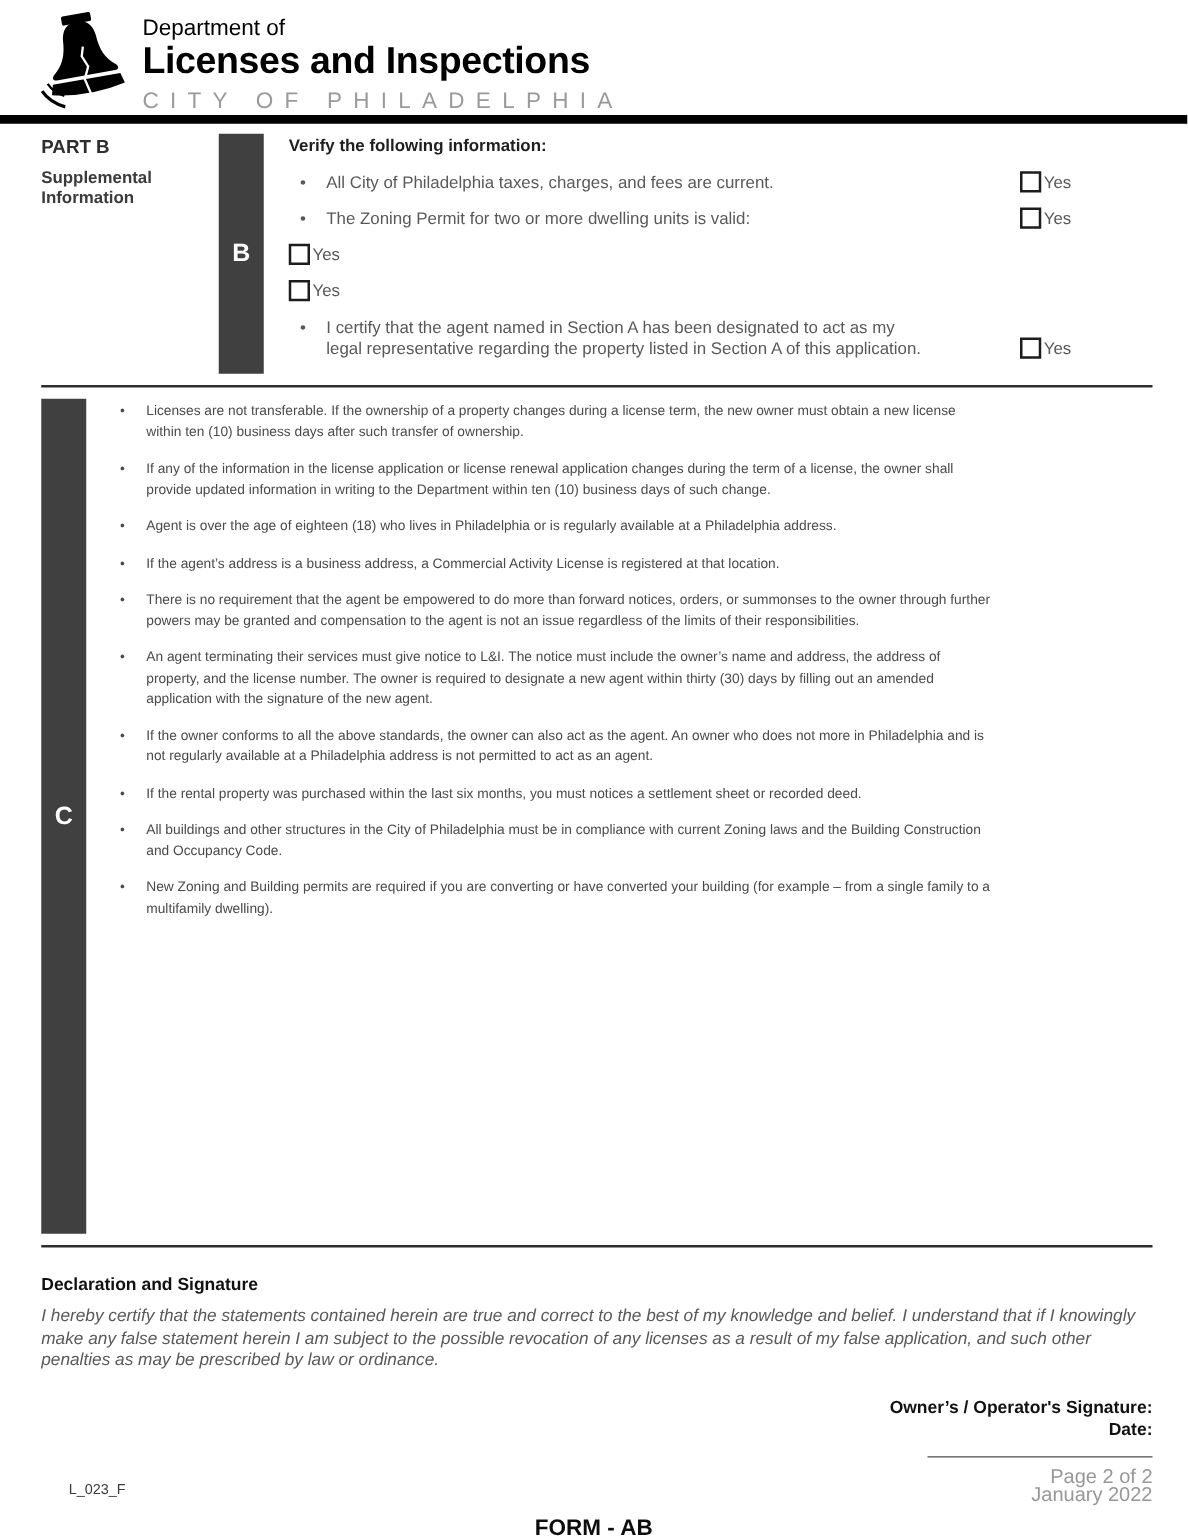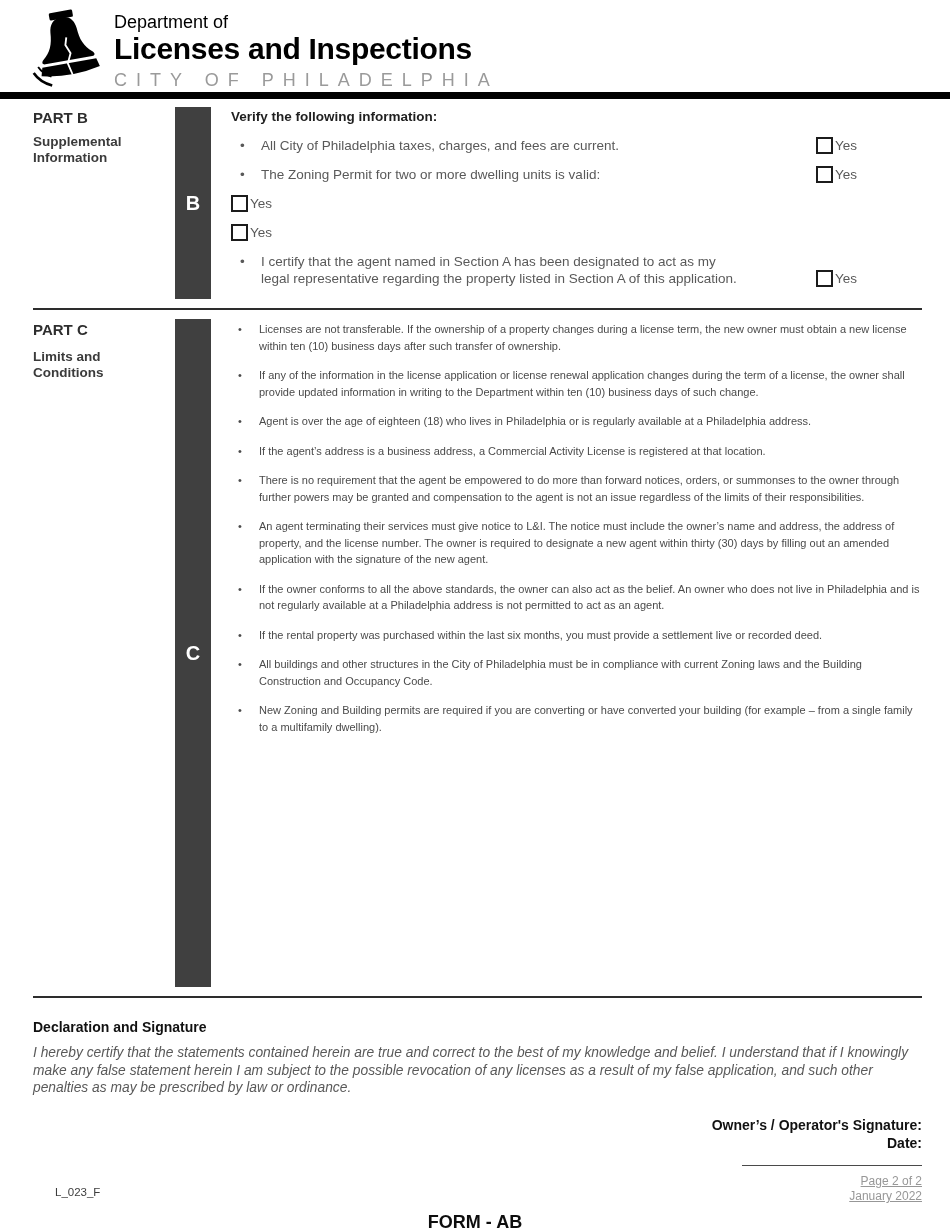--- a/index.html
+++ b/index.html
@@ -59,21 +59,21 @@
   .sig-row { display:flex; align-items:flex-end; font-size:14px; font-weight:700; color:#111;flex-direction:column; }
   .sig-label { white-space:nowrap; }
   .sig-line { flex:1; border-bottom:1.5px solid #4a4a4a; height:15px; margin:0 38px 1px 8px; }
   .date-label { white-space:nowrap; }
   .date-line { width:180px; border-bottom:1.5px solid #4a4a4a; height:15px; margin:0 0 1px 8px; flex:0 0 auto; }
 
   
   .footer { position:absolute; left:0; right:0; bottom:12px; height:46px; }
   .form-code { position:absolute; left:55px; top:14px; font-size:11.5px; color:#3d3d3d; }
   .form-name { position:absolute; left:0; right:0; top:16px; text-align:center; font-size:18px; font-weight:700; color:#0d0d0d;margin-top:24px; }
-  .page-info { position:absolute; right:28px; top:2px; text-align:right; font-size:12px; color:#979797; line-height:15px;text-decoration:underline; }
+  .page-info { position:absolute; right:28px; top:2px; text-align:right; font-size:16px; color:#979797; line-height:15px; }
 </style>
 </head>
 <body>
 
 <header class="header">
   <svg class="logo" viewBox="0 0 100 110" aria-hidden="true">
     <g transform="rotate(-10 50 55)">
       <rect x="34" y="2" width="32" height="10" rx="2" fill="#000"></rect>
       <path d="M50 10 C38 10 33 18 32 28 C31 44 27 54 16 63 C13 66 14 69 18 69 L82 69 C86 69 87 66 84 63 C73 54 69 44 68 28 C67 18 62 10 50 10 Z" fill="#000"></path>
       <path d="M13 73 L87 73 L90 84 Q50 93 10 84 Z" fill="#000"></path>
@@ -144,36 +144,32 @@
         <span class="checkbox"></span>
         <span class="yes-label">Yes</span>
       </div>
     </div>
   </div>
 </section>
 
 <hr class="section-rule">
 
 <section class="part part-c">
-  <div class="label-col">
-    <div class="part-title">PART C</div>
-    <div class="part-subtitle">Limits and Conditions</div>
-  </div>
   <div class="bar">
     <span class="bar-letter">C</span>
   </div>
   <div class="content">
     <div class="pc-item">Licenses are not transferable. If the ownership of a property changes during a license term, the new owner must obtain a new license within ten (10) business days after such transfer of ownership.</div>
     <div class="pc-item">If any of the information in the license application or license renewal application changes during the term of a license, the owner shall provide updated information in writing to the Department within ten (10) business days of such change.</div>
     <div class="pc-item">Agent is over the age of eighteen (18) who lives in Philadelphia or is regularly available at a Philadelphia address.</div>
     <div class="pc-item">If the agent’s address is a business address, a Commercial Activity License is registered at that location.</div>
     <div class="pc-item">There is no requirement that the agent be empowered to do more than forward notices, orders, or summonses to the owner through further powers may be granted and compensation to the agent is not an issue regardless of the limits of their responsibilities.</div>
     <div class="pc-item">An agent terminating their services must give notice to L&amp;I. The notice must include the owner’s name and address, the address of property, and the license number. The owner is required to designate a new agent within thirty (30) days by filling out an amended application with the signature of the new agent.</div>
-    <div class="pc-item">If the owner conforms to all the above standards, the owner can also act as the belief. An owner who does not live in Philadelphia and is not regularly available at a Philadelphia address is not permitted to act as an agent.</div>
-    <div class="pc-item">If the rental property was purchased within the last six months, you must provide a settlement live or recorded deed.</div>
+    <div class="pc-item">If the owner conforms to all the above standards, the owner can also act as the agent. An owner who does not more in Philadelphia and is not regularly available at a Philadelphia address is not permitted to act as an agent.</div>
+    <div class="pc-item">If the rental property was purchased within the last six months, you must notices a settlement sheet or recorded deed.</div>
     <div class="pc-item">All buildings and other structures in the City of Philadelphia must be in compliance with current Zoning laws and the Building Construction and Occupancy Code.</div>
     <div class="pc-item">New Zoning and Building permits are required if you are converting or have converted your building (for example – from a single family to a multifamily dwelling).</div>
   </div>
 </section>
 
 <hr class="section-rule">
 
 <section class="declaration">
   <div class="decl-title">Declaration and Signature</div>
   <div class="decl-text">I hereby certify that the statements contained herein are true and correct to the best of my knowledge and belief. I understand that if I knowingly make any false statement herein I am subject to the possible revocation of any licenses as a result of my false application, and such other penalties as may be prescribed by law or ordinance.</div>

